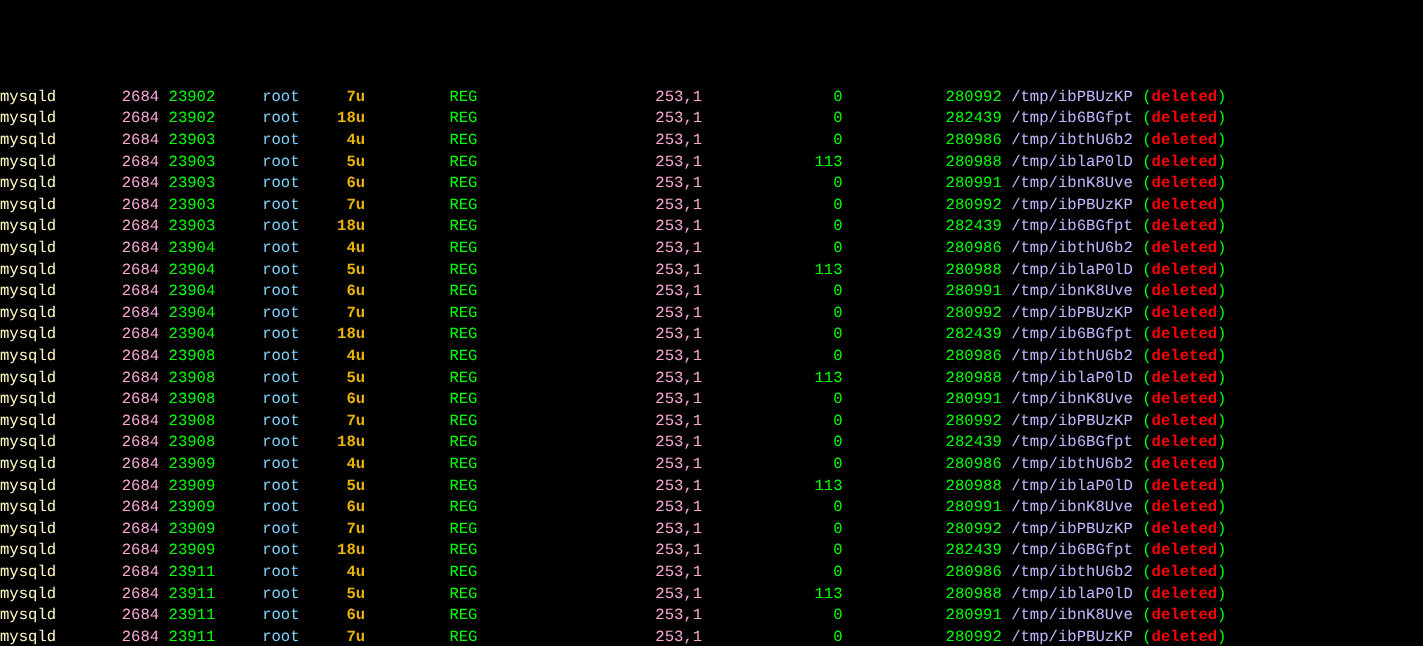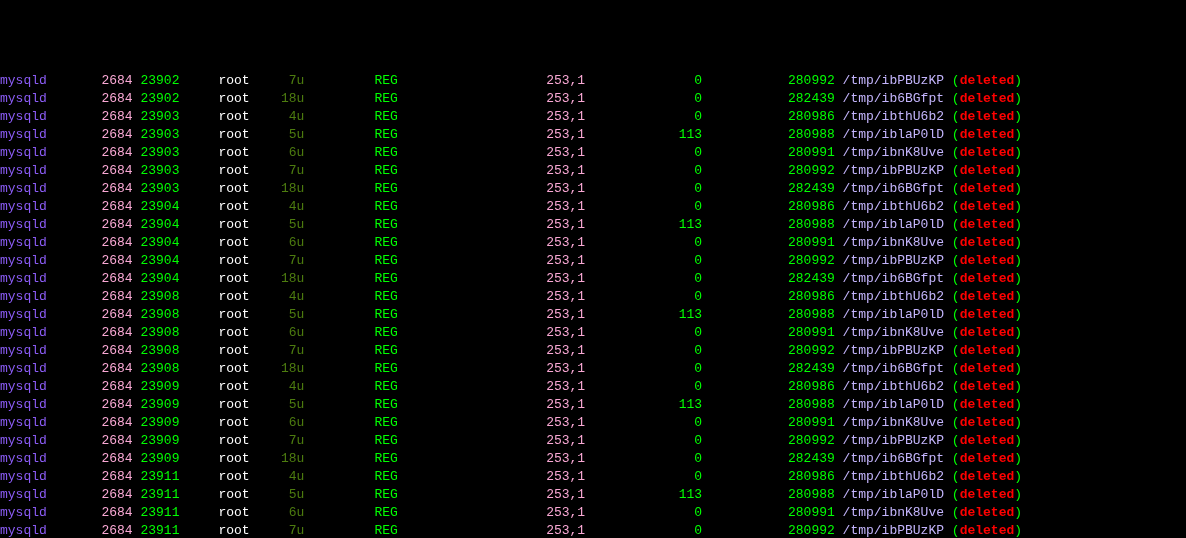--- a/index.html
+++ b/index.html
@@ -9,25 +9,25 @@
       font-size: 13px;
       line-height: 18px;
       color: #00ff00;
       white-space: pre;
       padding: 0;
       width: 1186px;
       height: 538px;
       overflow: hidden;
     }
     .row { display: block; }
-    .cmd { color: #8b5cf6; }
+    .cmd { color: #fef9c3; }
     .pid { color: #f9a8d4; }
     .tid { color: #00ff00; }
-    .user { color: #ffffff; }
-    .fd { color: #4d7c0f; }
+    .user { color: #7dd3fc; }
+    .fd { color: #eab308; font-weight: bold; }
     .type { color: #00ff00; font-family: Liberation Mono, monospace; }
     .dev { color: #f9a8d4; }
     .size { color: #00ff00; }
     .node { color: #00ff00; }
     .name { color: #c4b5fd; }
     .paren { color: #00ff00; }
     .deleted { color: #ff0000; font-weight: bold; }
   </style>
 </head>
 <body>

